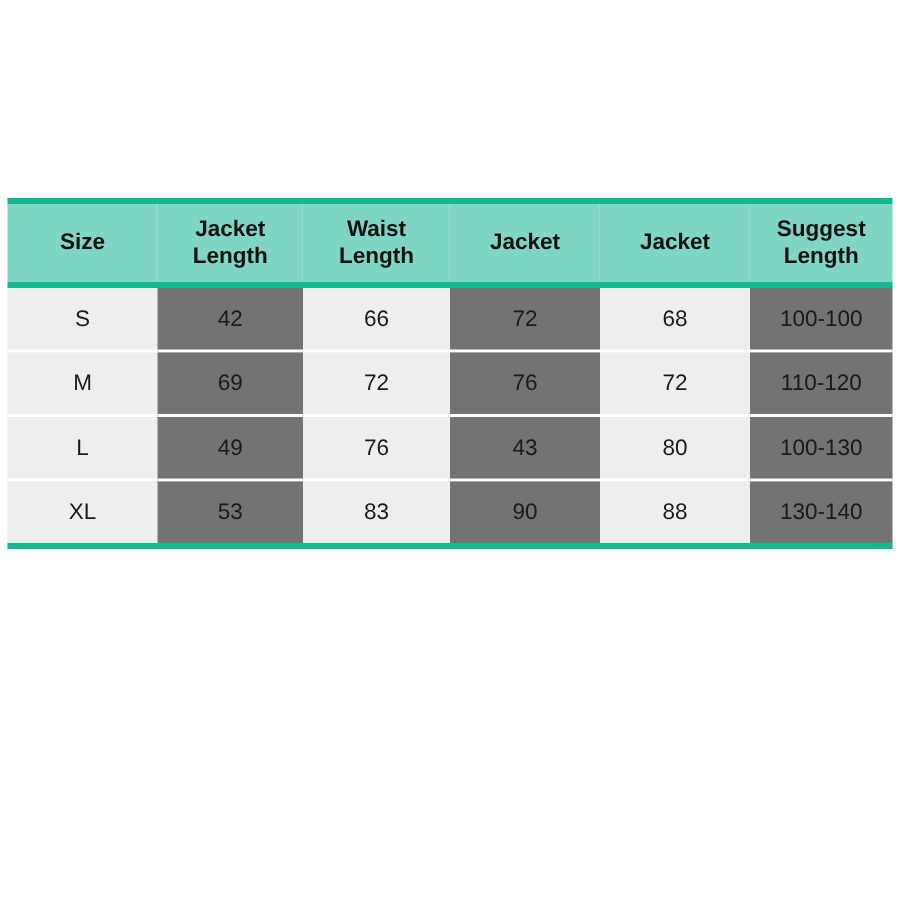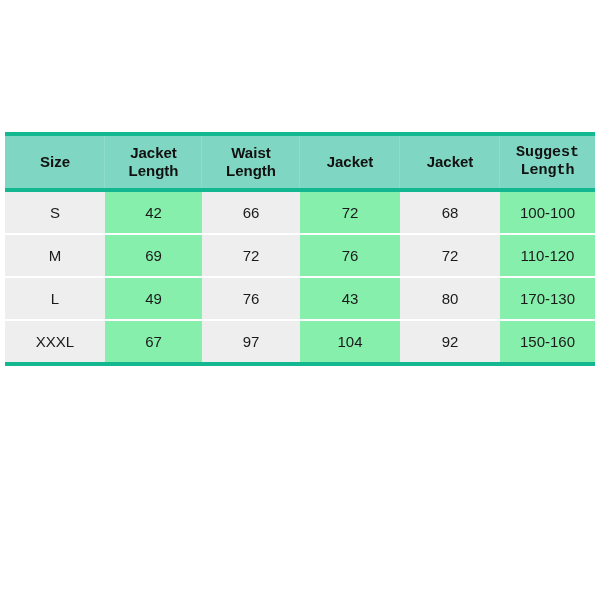--- a/index.html
+++ b/index.html
@@ -45,42 +45,41 @@
     line-height: 1.18;
     text-align: center;
     vertical-align: middle;
     height: 48px;
     padding: 2px 3px;
     border: 0;
     box-shadow: inset -1px 0 0 #8fdcca;
   }
   thead th.last-col {
     box-shadow: none;
-    font-family: Liberation Mono, monospace;
   }
 
   
   tbody td {
     height: 41px;
     text-align: center;
     vertical-align: middle;
     font-size: 15px;
     color: #1a1a1a;
     font-weight: normal;
     padding: 0 3px;
     border: 0;
     border-bottom: 2px solid #ffffff;
   }
   tbody tr:last-child td {
     border-bottom: 0;
   }
 
   
   .col-shaded { background: #eeeeee; }
-  .col-plain  { background: #86efac; text-align: center; }
+  .col-plain  { background: #737373; text-align: center; }
 
   
   col.c1 { width: 100px; }
   col.c2 { width: 97px; }
   col.c3 { width: 98px; }
   col.c4 { width: 100px; }
   col.c5 { width: 100px; }
   col.c6 { width: 95px; }
 </style>
 </head>
@@ -154,28 +153,28 @@
           <td class="col-plain">76</td>
           <td class="col-shaded">72</td>
           <td class="col-plain">110-120</td>
         </tr>
         <tr>
           <td class="col-shaded">L</td>
           <td class="col-plain">49</td>
           <td class="col-shaded">76</td>
           <td class="col-plain">43</td>
           <td class="col-shaded">80</td>
-          <td class="col-plain">170-130</td>
+          <td class="col-plain">100-130</td>
         </tr>
         <tr>
-          <td class="col-shaded">XXXL</td>
-          <td class="col-plain">67</td>
-          <td class="col-shaded">97</td>
-          <td class="col-plain">104</td>
-          <td class="col-shaded">92</td>
-          <td class="col-plain">150-160</td>
+          <td class="col-shaded">XL</td>
+          <td class="col-plain">53</td>
+          <td class="col-shaded">83</td>
+          <td class="col-plain">90</td>
+          <td class="col-shaded">88</td>
+          <td class="col-plain">130-140</td>
         </tr>
       </tbody>
   </table>
 
   <div class="rule-bottom"></div>
 
 </div>
 
 </body></html>

